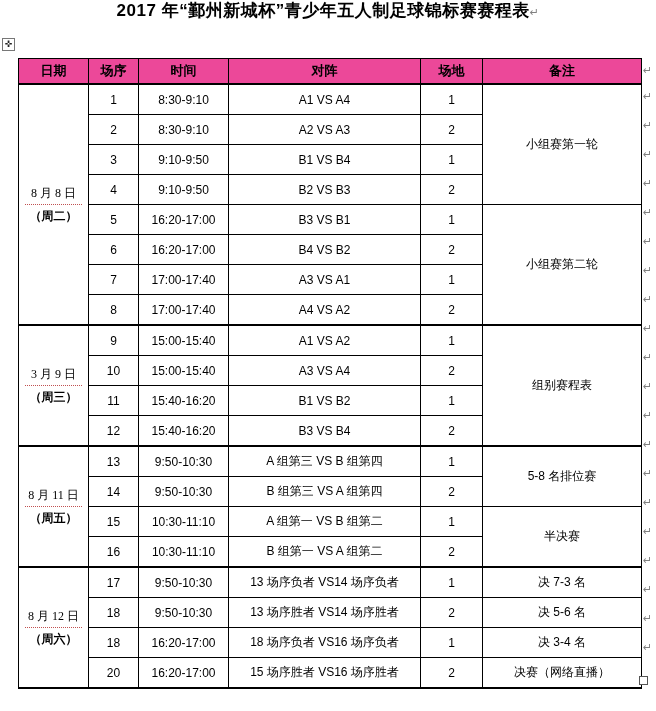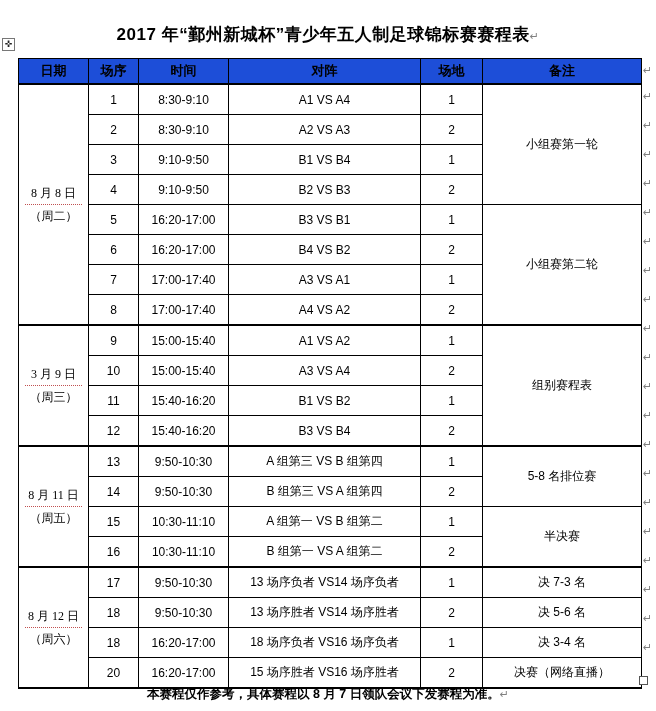--- a/index.html
+++ b/index.html
@@ -15,21 +15,21 @@
     position: relative;
     overflow: hidden;
   }
   .page {
     position: relative;
     width: 656px;
     height: 711px;
   }
   .title-block {
     text-align: center;
-    padding-top: 24px;
+    padding-top: 0;
   }
   .title-main {
     font-size: 17px;
     font-weight: bold;
     letter-spacing: 0.5px;
     line-height: 22px;
     white-space: nowrap;
   }
   .title-sub {
     font-size: 15px;
@@ -79,21 +79,21 @@
     border: 1px solid #000000;
     padding: 0 2px;
     text-align: center;
     vertical-align: middle;
     height: 29px;
     font-weight: normal;
     font-size: 12px;
     white-space: nowrap;
   }
   table.schedule thead th {
-    background: #1d4ed8;
+    background: #ec4899;
     height: 24px;
     font-weight: bold;
     font-size: 13px;
     border-top: 1px solid #000;
     border-bottom: 1px solid #000;
   }
   .c-date  { width: 70px; }
   .c-no    { width: 50px; }
   .c-time  { width: 90px; }
   .c-match { width: 192px; }
@@ -107,20 +107,21 @@
   td.date-cell .d-line1 {
     display: block;
     border-bottom: 1px dotted #c05050;
     margin: 0 4px;
     padding-bottom: 1px;
     font-family: Liberation Serif, serif;
   }
   td.date-cell .d-line2 {
     display: block;
     margin-top: 1px;
+    font-weight: bold;
   }
   .bold { font-weight: bold; }
   .sec-top  { border-top: 2px solid #000 !important; }
   .sec-bot  { border-bottom: 2px solid #000 !important; }
 
   .marks {
     position: absolute;
     left: 641px;
     top: 58px;
     width: 15px;
@@ -347,15 +348,14 @@
     <span>↵</span>
     <span>↵</span>
     <span>↵</span>
     <span>↵</span>
     <span>↵</span>
     <span>↵</span>
   </div>
 
   <div class="resize-handle"></div>
 
-  <div class="footnote"><span>本赛程仅作参考，具体赛程以 8 月 7 日领队会议下发赛程为准。</span><span class="pilcrow">↵</span></div>
 
 </div>
 
 </body></html>

